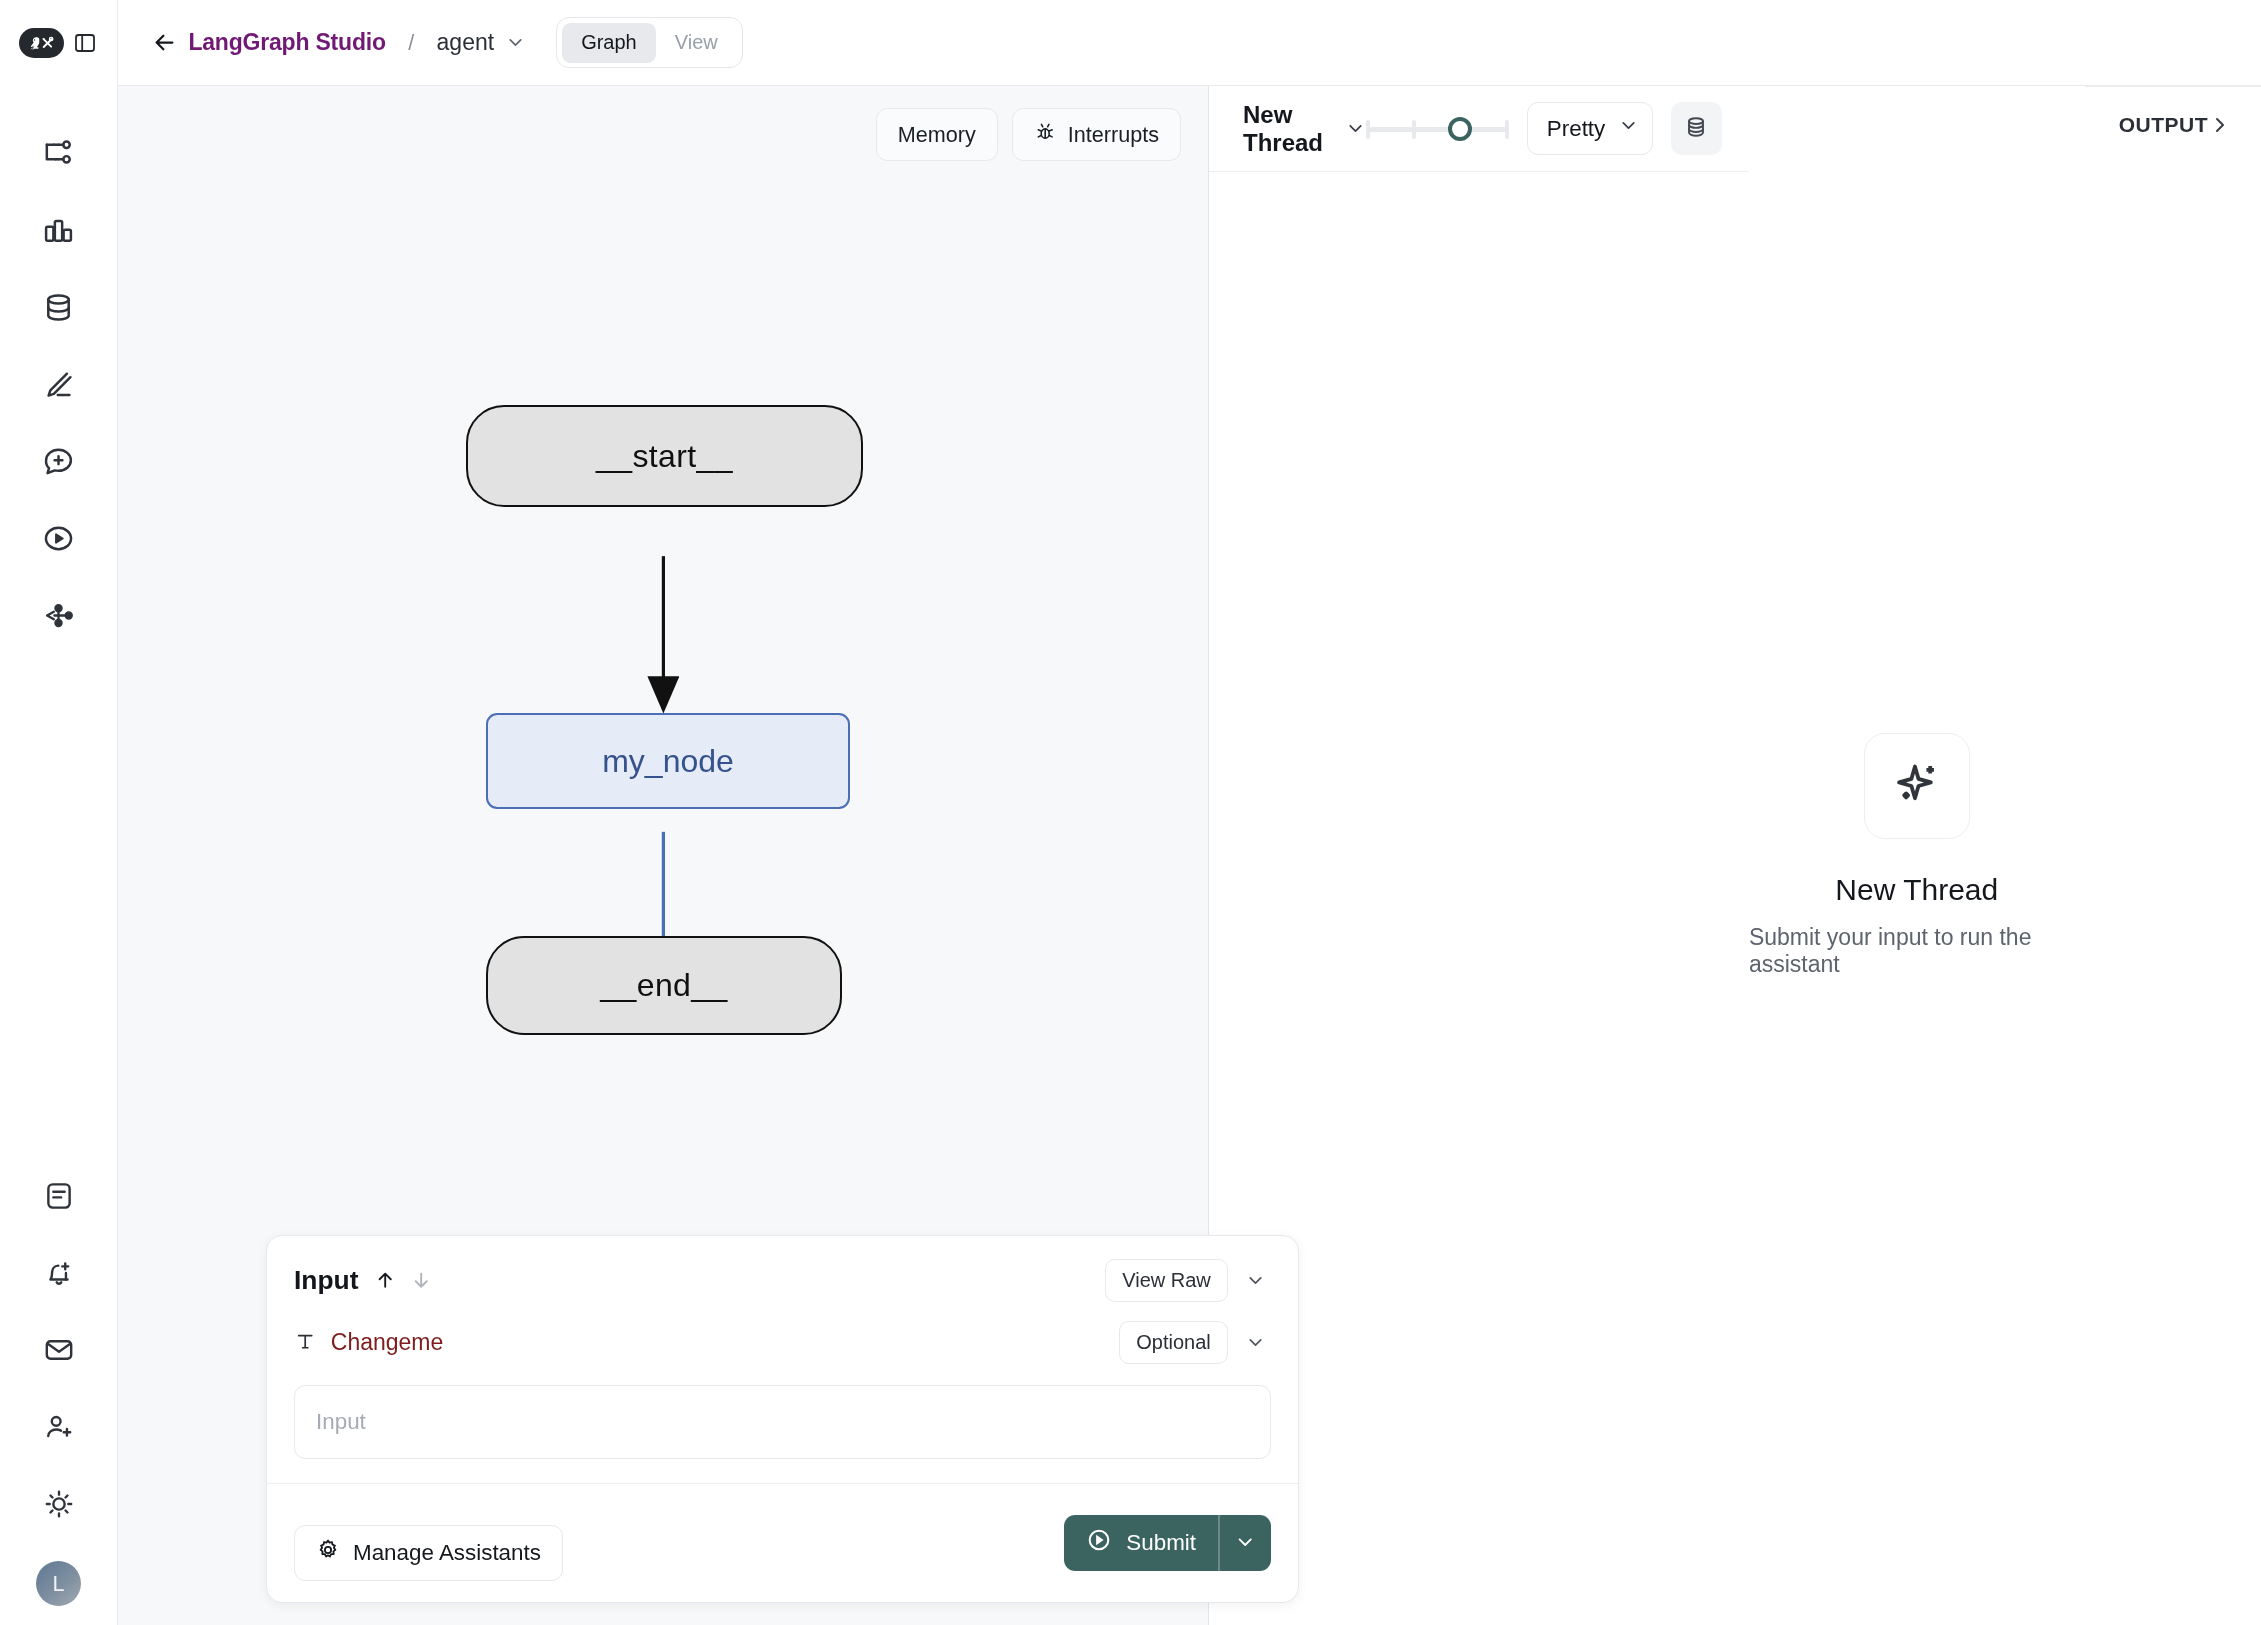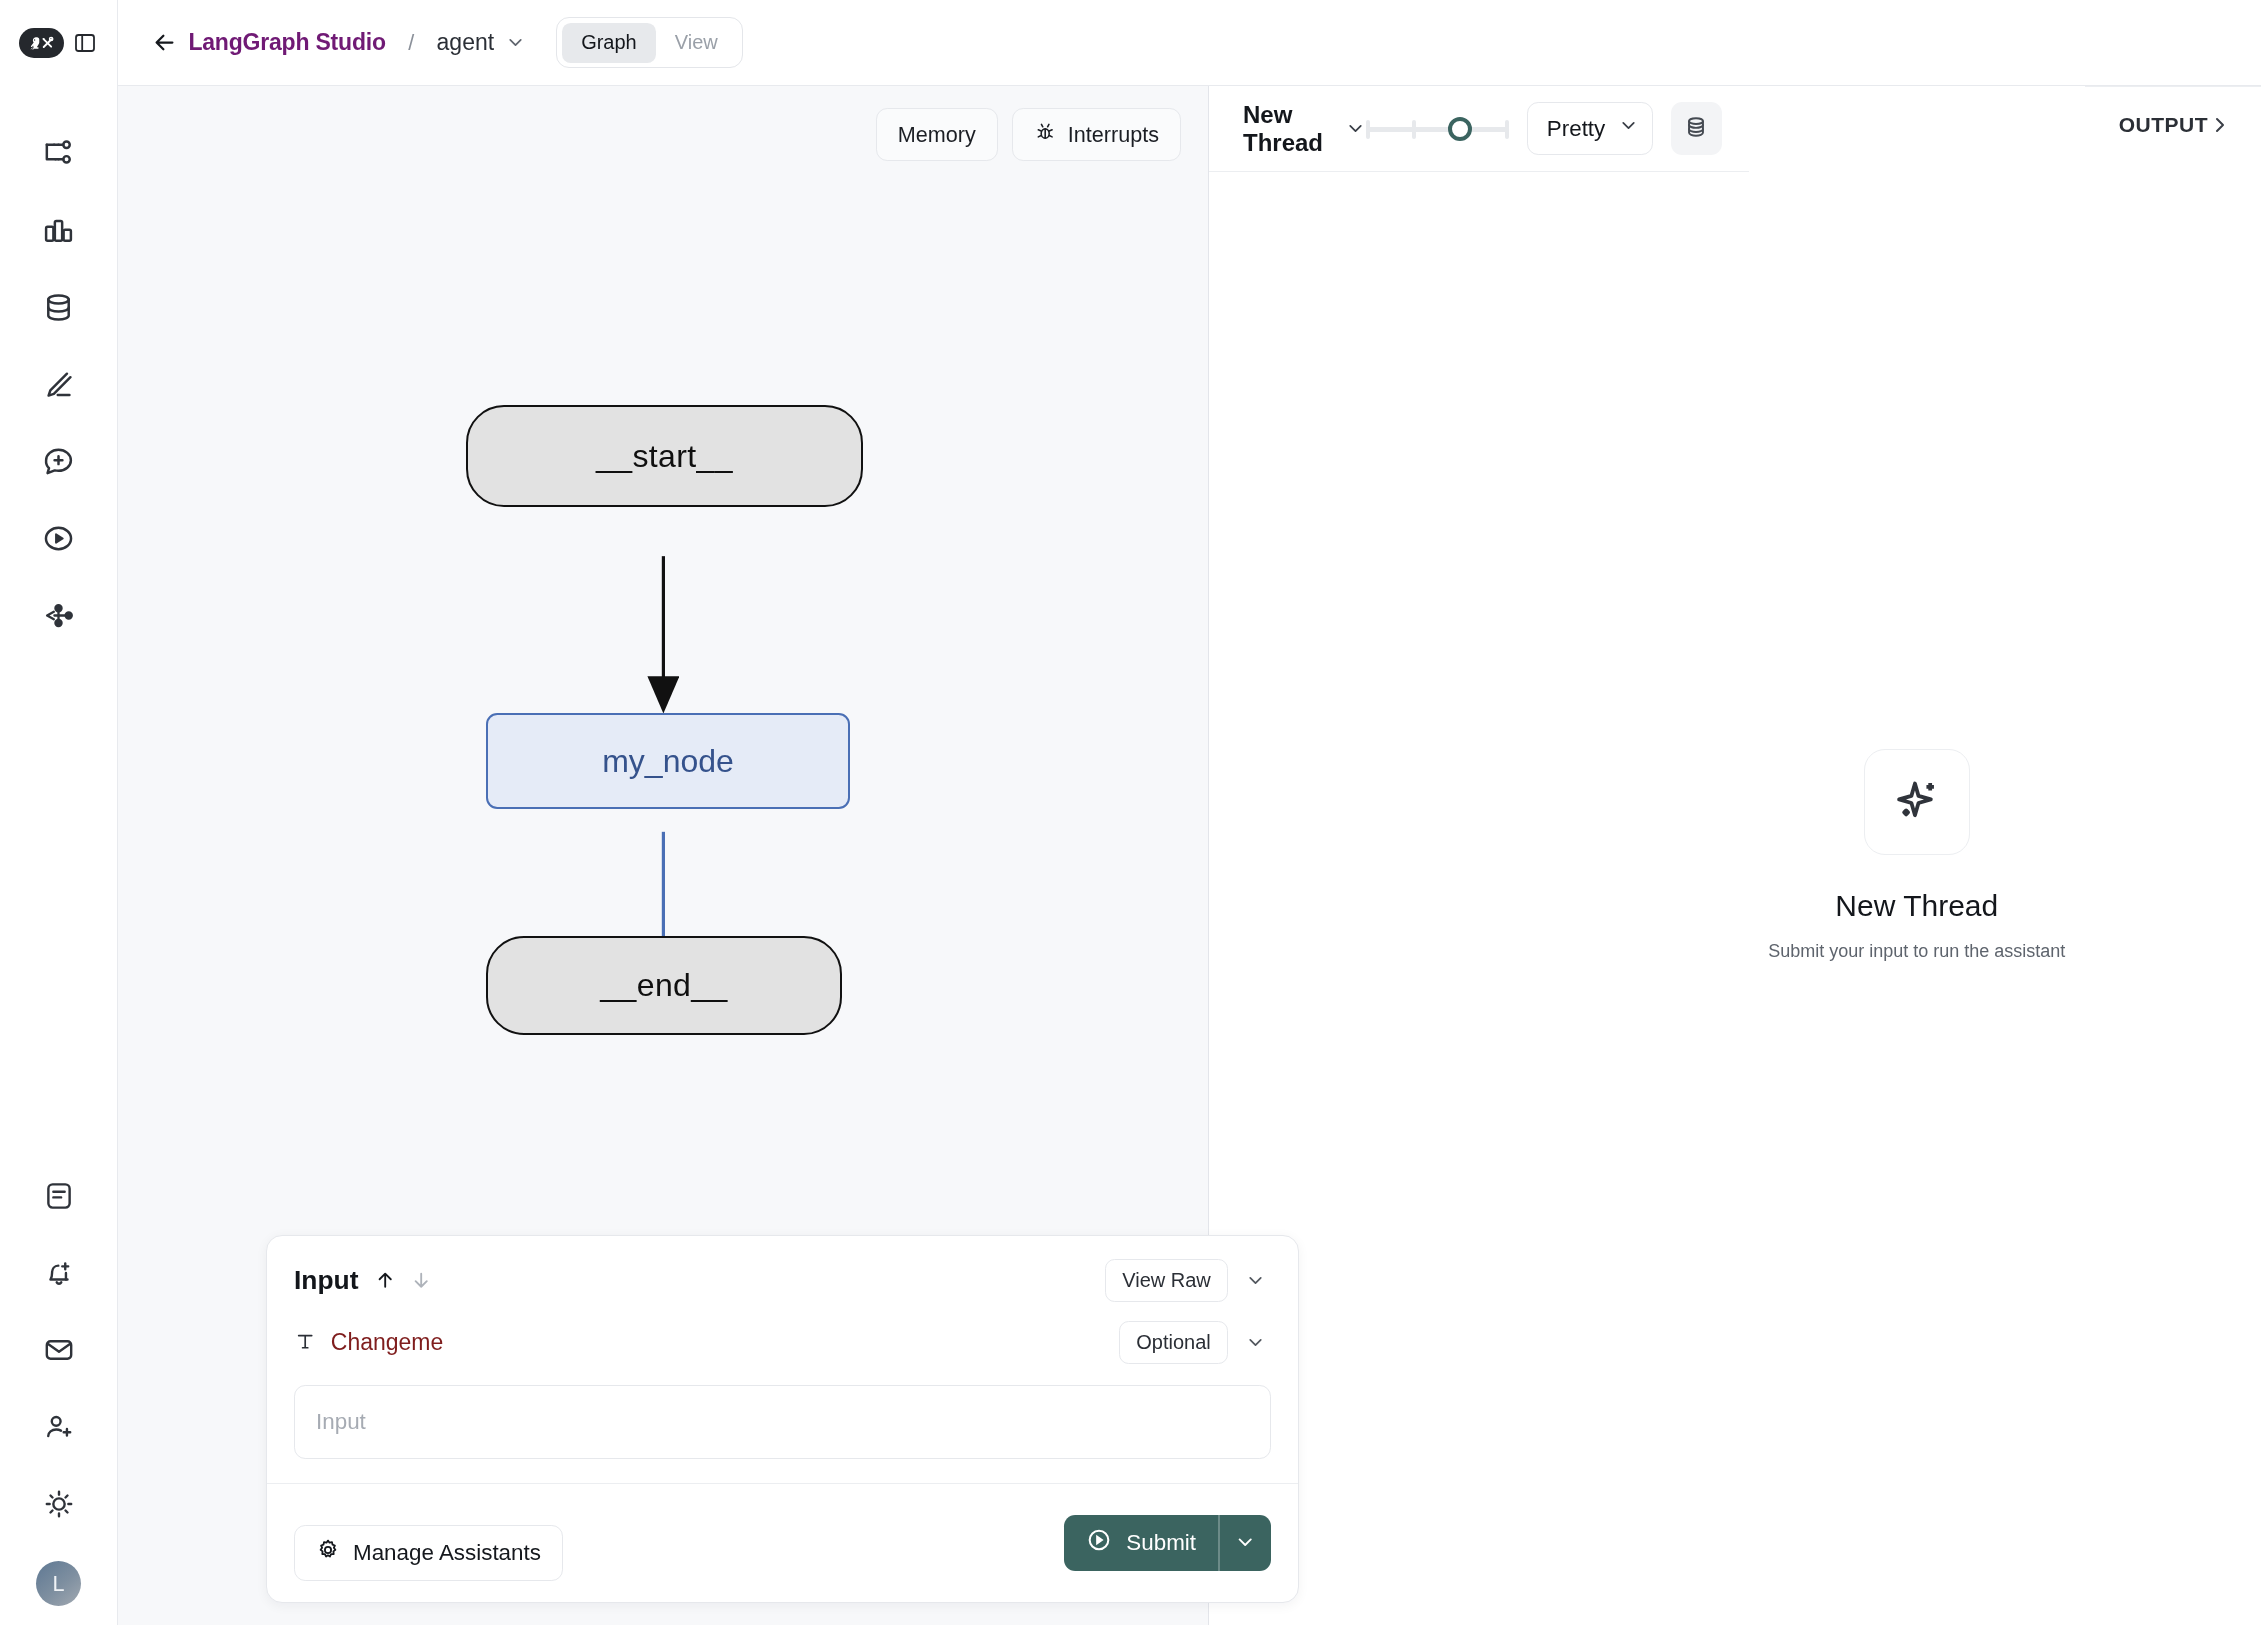--- a/index.html
+++ b/index.html
@@ -208,21 +208,21 @@
   }
 
   .rp-body { flex: 1 1 auto; display: flex; align-items: center; justify-content: center; flex-direction: column; min-height:0; }
   .empty-icon {
     width: 106px; height: 106px; border-radius: 21px;
     border: 1.6px solid #eceef1; background: #ffffff;
     display: flex; align-items: center; justify-content: center;
     color: #30343b;
   }
   .empty-title { margin-top: 34px; font-size: 30px; color: #14171c; font-weight: 400; }
-  .empty-sub { margin-top: 17.6px; font-size: 18px; color: #5e646d; }
+  .empty-sub { margin-top: 17.6px; font-size: 23px; color: #5e646d; }
 
   .rp-footer {
     flex: 0 0 77px; height: 77px;
     border-top: 1.6px solid #eceef1;
     display: flex; align-items: center; padding: 0 29px 0 34px;
     cursor: pointer;
   }
   .rp-footer-label { font-size: 21px; font-weight: 700; letter-spacing: 0.5px; color: #2b2f36; }
   .rp-footer-chev { margin-left: auto; color:#3a3f47; display:flex; align-items:center; }
 </style>

